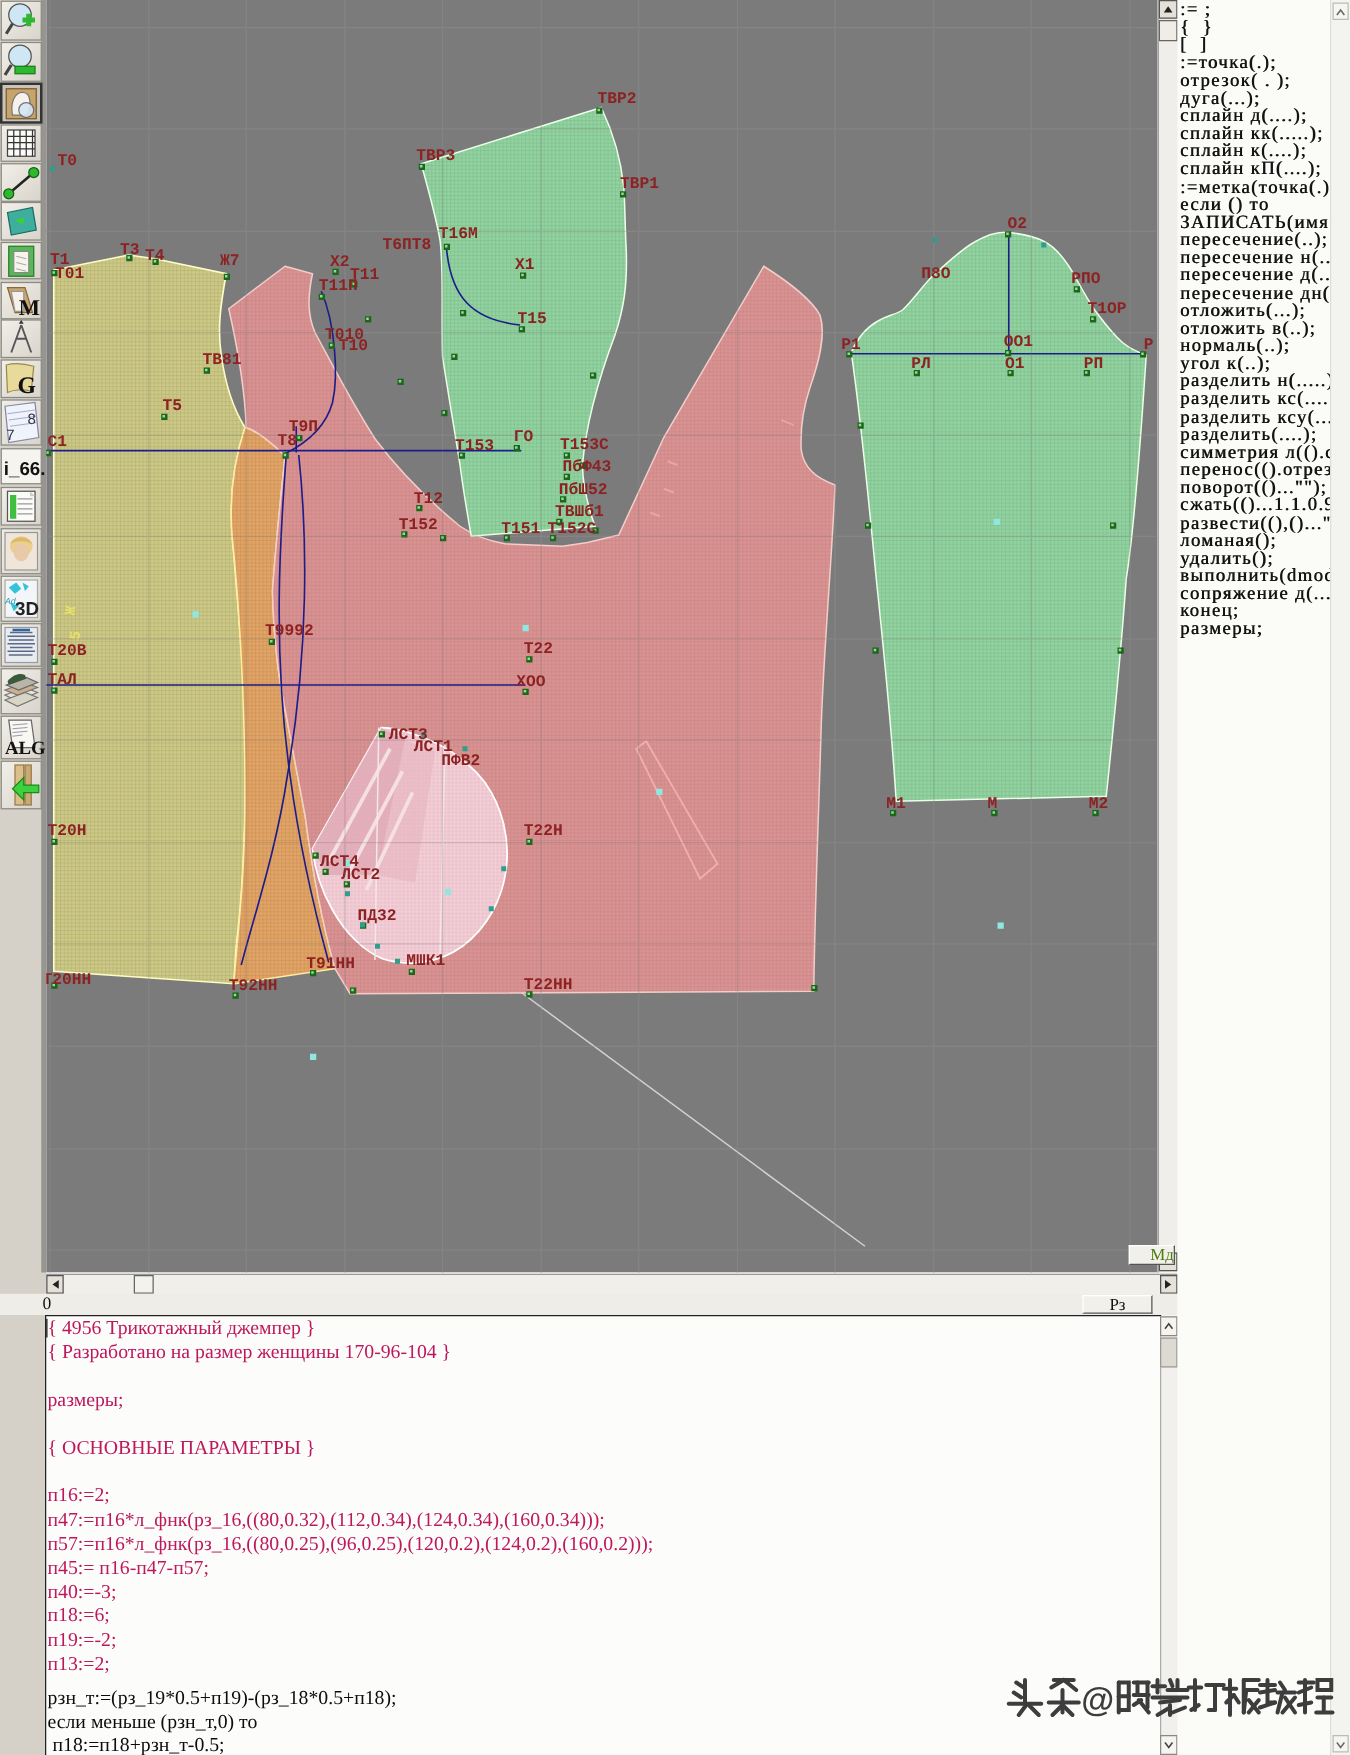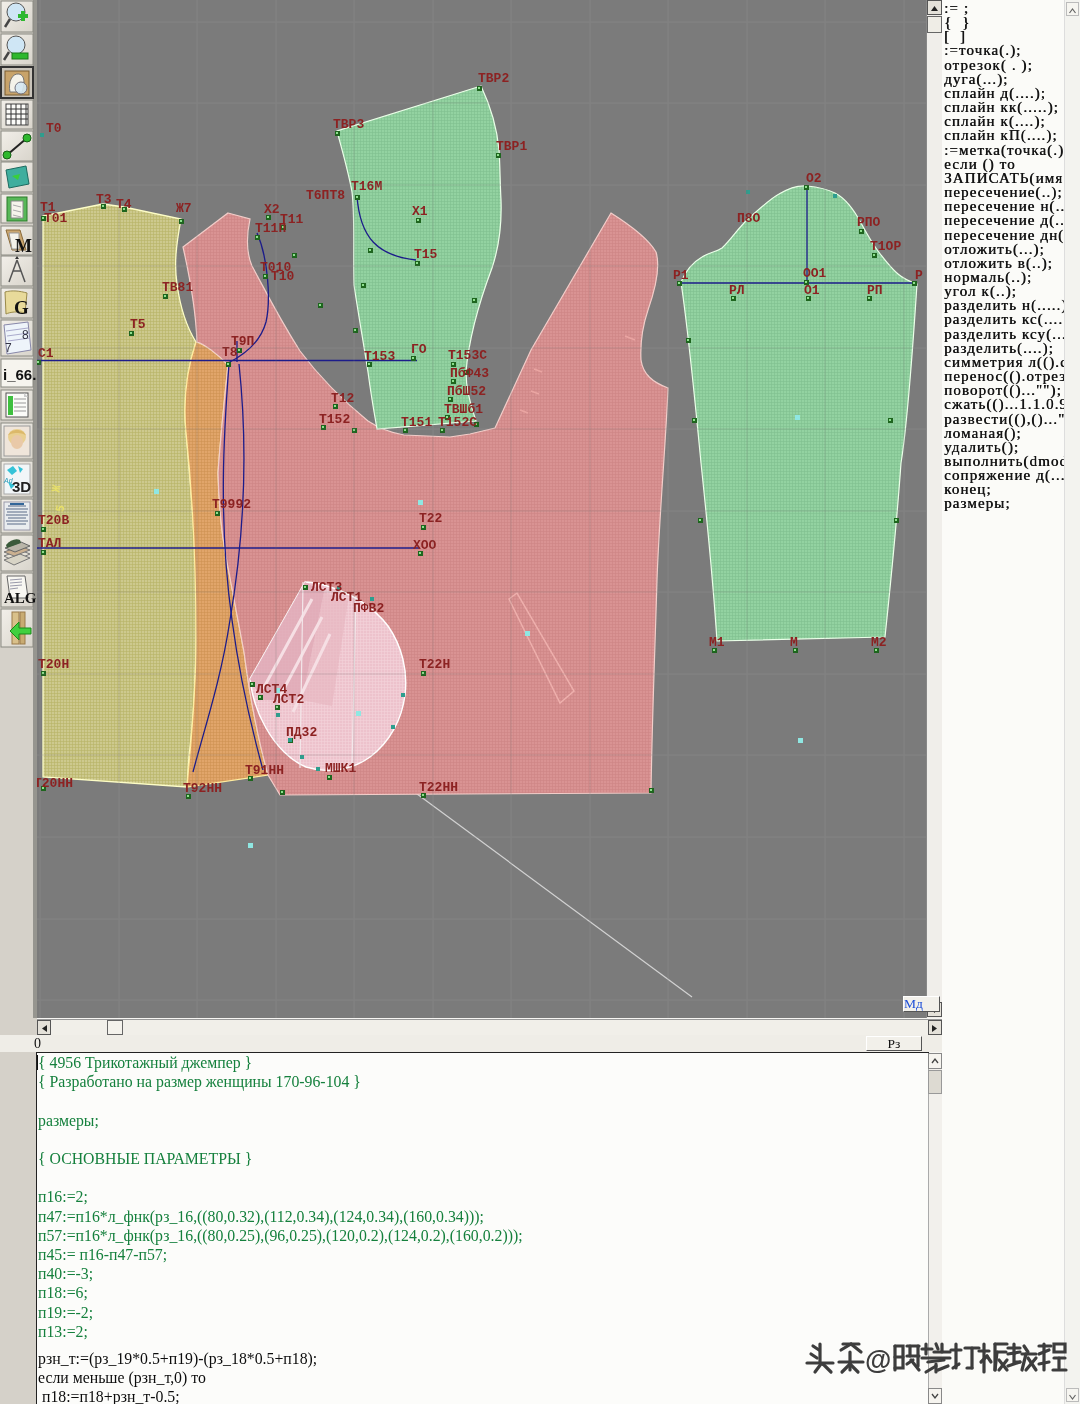--- a/index.html
+++ b/index.html
@@ -492,25 +492,25 @@
 <div class="abs" style="left:928px;top:1020px;width:14px;height:15px;background:#e4e1d9;border:1px solid #555;box-sizing:border-box;"><svg width="12" height="13">
       <path d="M8,6.5 L3,3 V10 Z" fill="#222"></path>
     </svg></div>
 
 <div class="abs" style="left:0;top:1035px;width:942px;height:17px;background:#efede7;"></div>
 
 <div class="abs ser" style="left:34px;top:1036px;font-size:14px;color:#111;">0</div>
 
 <div class="abs ser" style="left:866px;top:1036px;width:56px;height:15px;background:#f2f0ea;border:1px solid #555;border-top-color:#fff;border-left-color:#fff;box-sizing:border-box;font-size:13.5px;text-align:center;line-height:13px;color:#111;">Рз</div>
 
-<div class="abs ser" style="left:903px;top:996px;width:37px;height:16px;background:#f2f0ea;border:1px solid #555;border-top-color:#fff;border-left-color:#fff;box-sizing:border-box;font-size:13.5px;text-align:left;line-height:13px;color:#1d4ed8;">Мд</div>
+<div class="abs ser" style="left:903px;top:996px;width:37px;height:16px;background:#f2f0ea;border:1px solid #555;border-top-color:#fff;border-left-color:#fff;box-sizing:border-box;font-size:13.5px;text-align:right;line-height:13px;color:#4d7c0f;">Мд</div>
 
 <div class="abs" style="left:36px;top:1052px;width:892px;height:352px;background:#fcfcfa;border-left:1px solid #222;border-top:1px solid #222;"></div>
 
-<div class="abs ser" style="left:38px;top:1053px;width:860px;font-size:15.8px;line-height:19.2px;color:#15803d;white-space:pre;">{ 4956 Трикотажный джемпер }
+<div class="abs ser" style="left:38px;top:1053px;width:860px;font-size:15.8px;line-height:19.2px;color:#be185d;white-space:pre;">{ 4956 Трикотажный джемпер }
 { Разработано на размер женщины 170-96-104 }
 
 размеры;
 
 { ОСНОВНЫЕ ПАРАМЕТРЫ }
 
 п16:=2;
 п47:=п16*л_фнк(рз_16,((80,0.32),(112,0.34),(124,0.34),(160,0.34)));
 п57:=п16*л_фнк(рз_16,((80,0.25),(96,0.25),(120,0.2),(124,0.2),(160,0.2)));
 п45:= п16-п47-п57;

